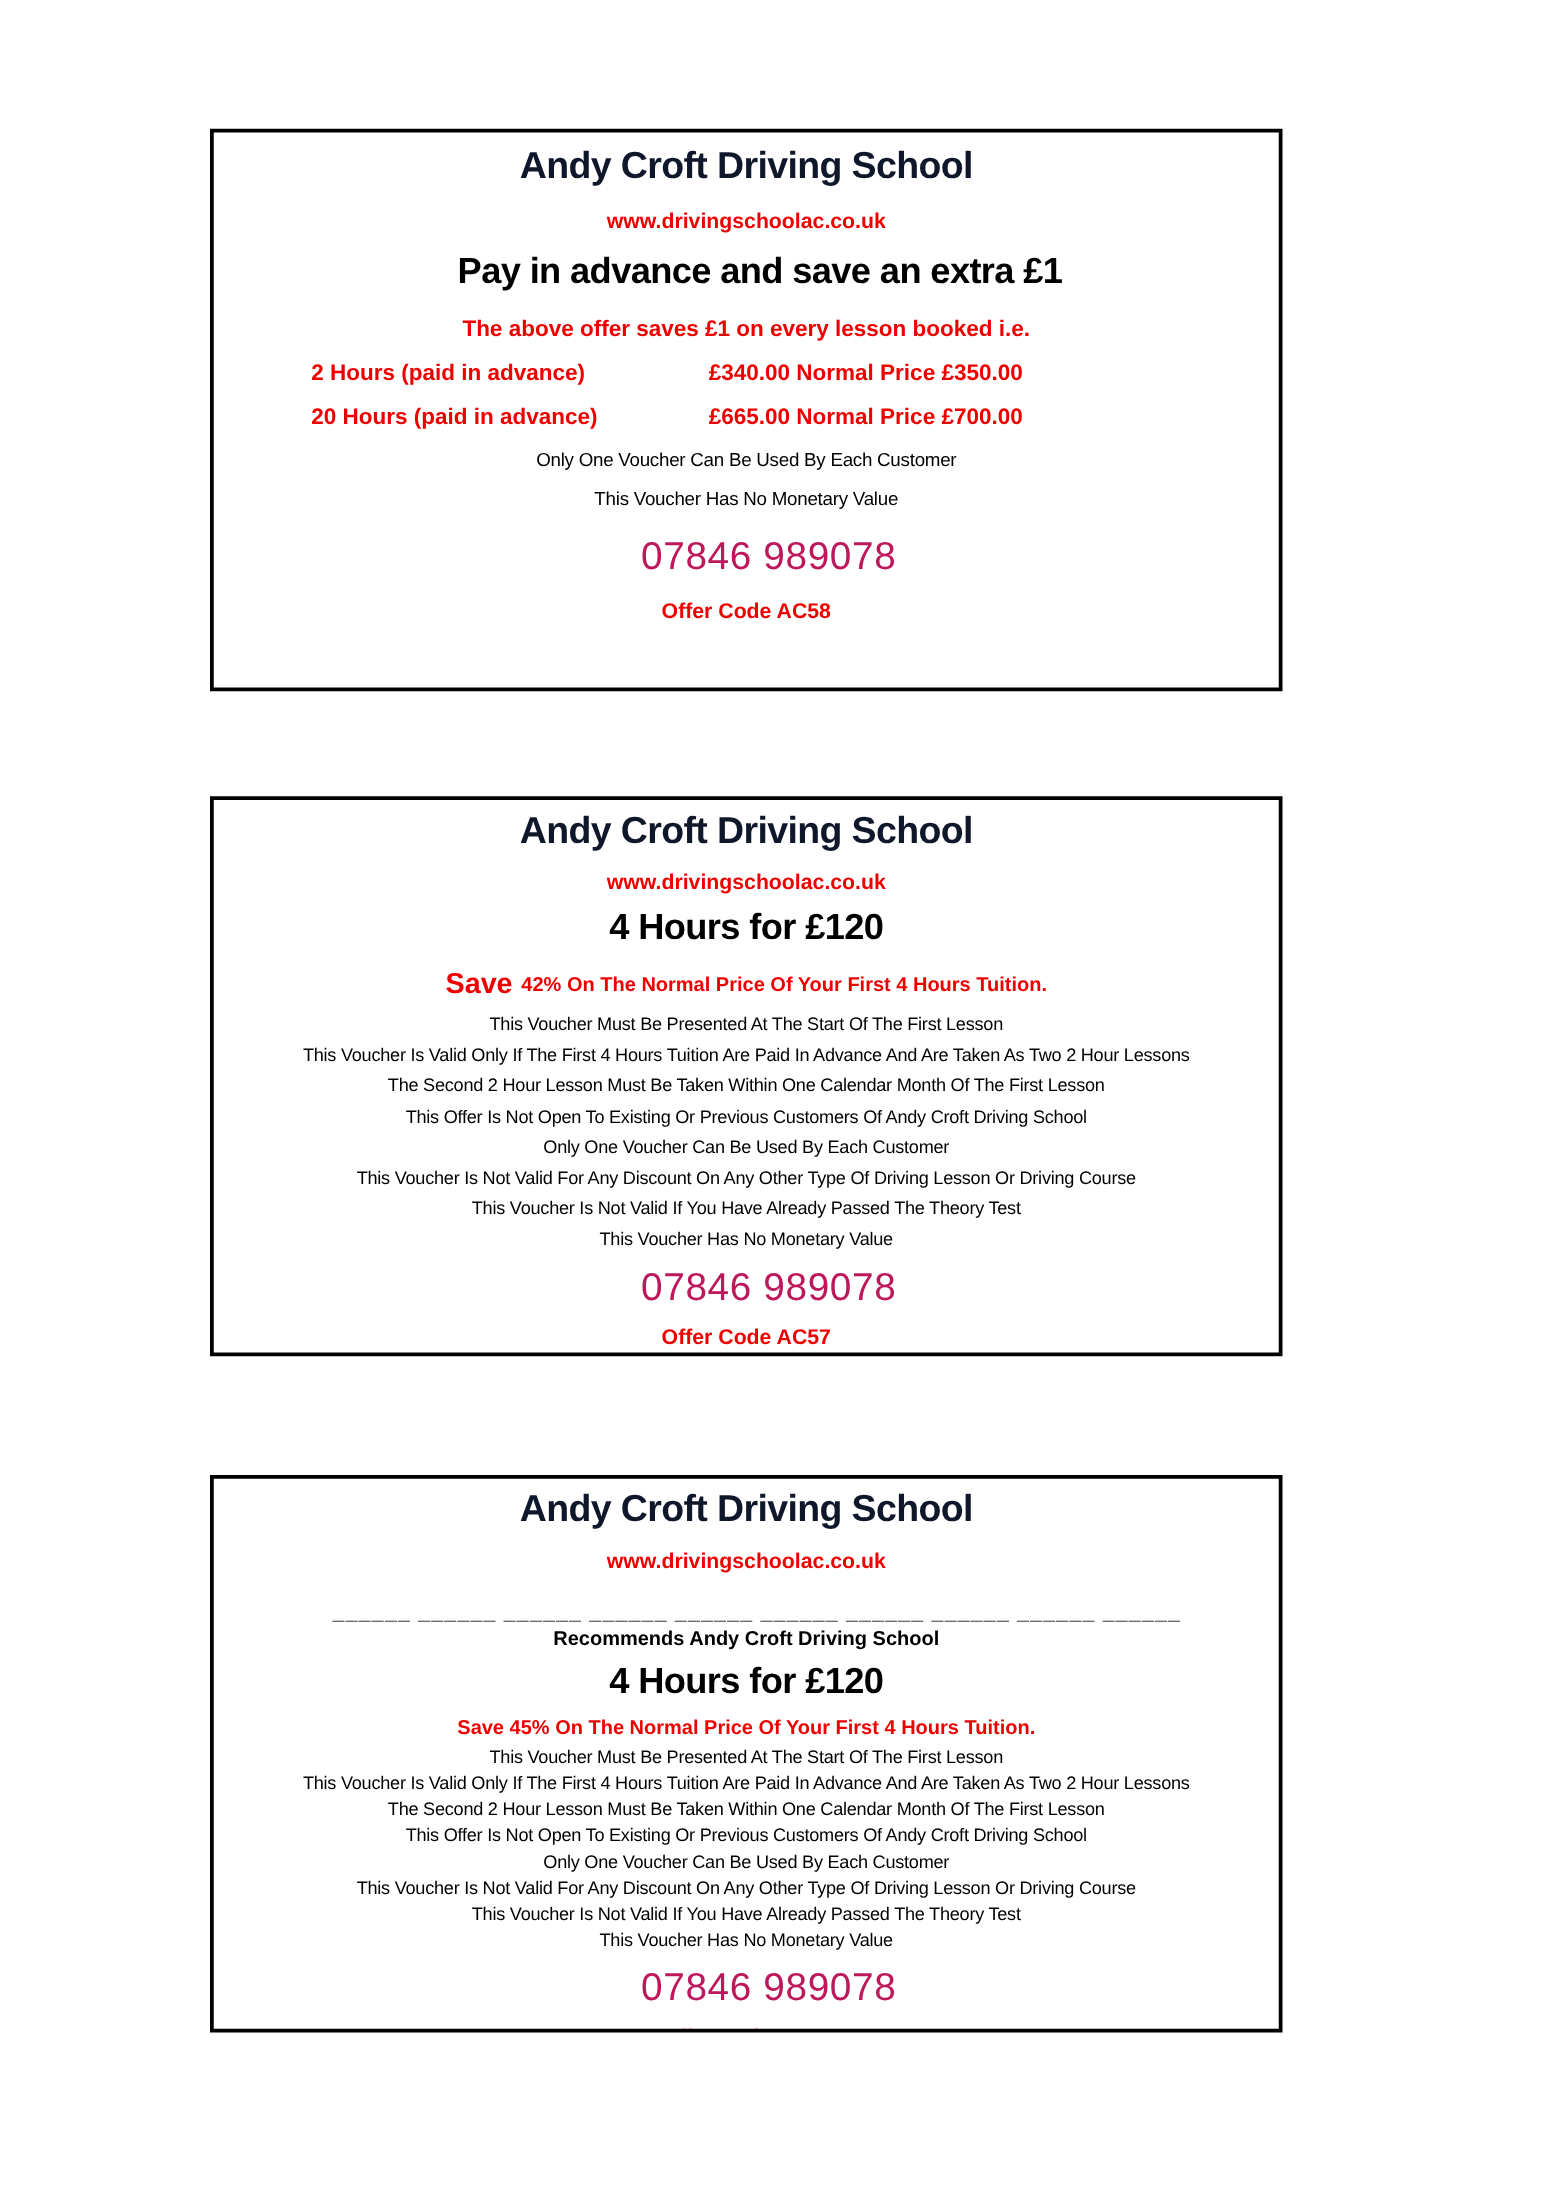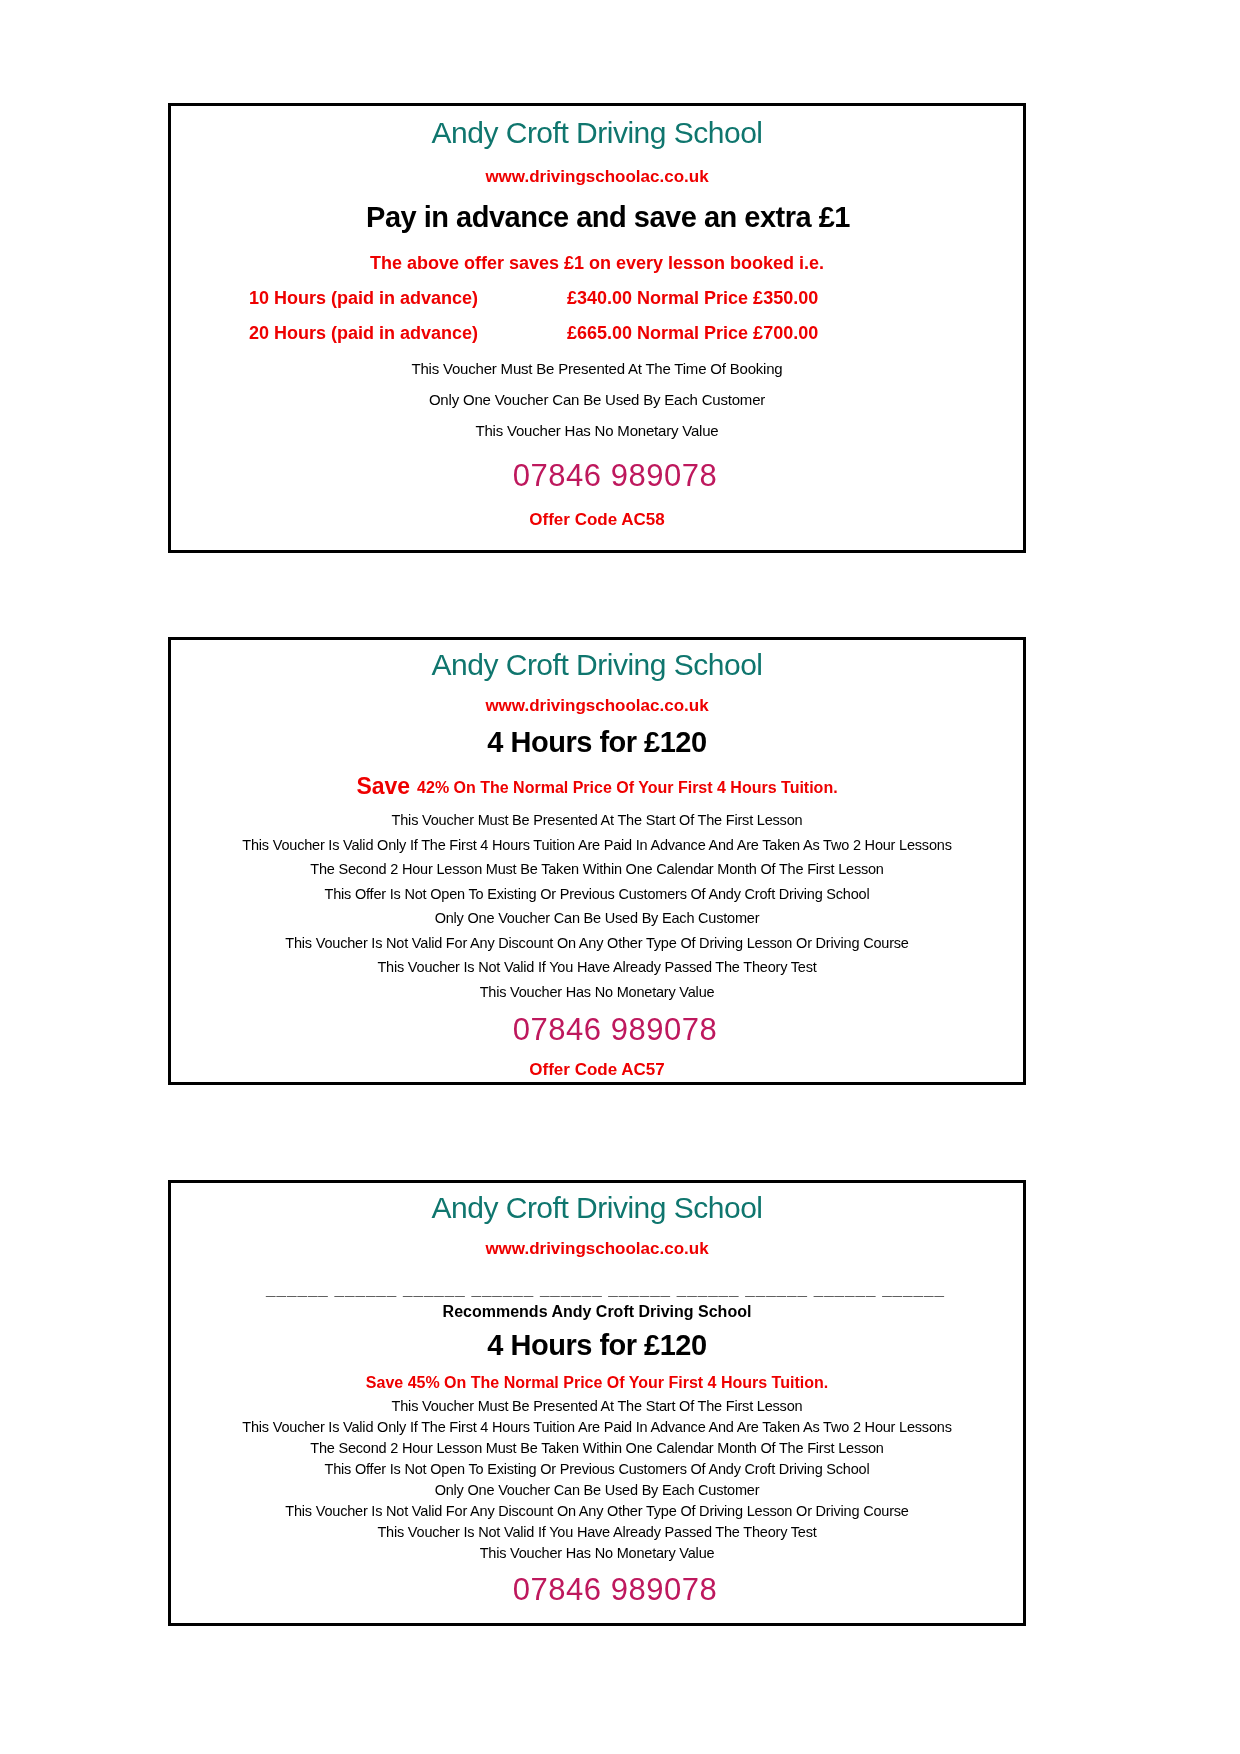--- a/index.html
+++ b/index.html
@@ -8,21 +8,21 @@
     font-family:"Liberation Sans", sans-serif;color:#000;
   }
   .voucher{
     position:absolute;left:168px;width:858px;box-sizing:border-box;
     border:3px solid #000;background:#fff;text-align:center;overflow:hidden;
   }
   #voucher-1{top:103px;height:450px;}
   #voucher-2{top:637px;height:448px;}
   #voucher-3{top:1180px;height:446px;}
 
-  .v-title{color:#0f766e;font-weight:normal;font-size:30px;letter-spacing:-0.5px;}
+  .v-title{color:#0f172a;font-weight:bold;font-size:30px;letter-spacing:-0.5px;}
   .v-site{color:#ee0000;font-weight:bold;font-size:17px;}
   .v-big{color:#000;font-weight:bold;font-size:29px;letter-spacing:-0.5px;}
   .v-redline{color:#ee0000;font-weight:bold;font-size:18px;}
   .v-term{color:#000;font-size:15px;letter-spacing:-0.2px;}
   .v-phone{color:#be185d;font-weight:normal;font-size:31px;letter-spacing:0.5px;margin-left:36px;}
   .v-code{color:#ee0000;font-weight:bold;font-size:17px;}
 
   
   #voucher-1 .v-title{margin-top:10px;}
   #voucher-1 .v-site{margin-top:17px;}
@@ -67,29 +67,28 @@
 </style>
 </head>
 <body>
 
 <div class="voucher" id="voucher-1">
   <div class="v-title">Andy Croft Driving School</div>
   <div class="v-site">www.drivingschoolac.co.uk</div>
   <div class="v-big">Pay in advance and save an extra £1</div>
   <div class="v-redline">The above offer saves £1 on every lesson booked i.e.</div>
   <div class="price-row">
-    <span class="price-label">10 Hours (paid in advance)</span>
+    <span class="price-label">2 Hours (paid in advance)</span>
     <span class="price-value">£340.00 Normal Price £350.00</span>
   </div>
   <div class="price-row">
     <span class="price-label">20 Hours (paid in advance)</span>
     <span class="price-value">£665.00 Normal Price £700.00</span>
   </div>
   <div class="v-terms">
-    <div class="v-term">This Voucher Must Be Presented At The Time Of Booking</div>
     <div class="v-term">Only One Voucher Can Be Used By Each Customer</div>
     <div class="v-term">This Voucher Has No Monetary Value</div>
   </div>
   <div class="v-phone">07846 989078</div>
   <div class="v-code">Offer Code AC58</div>
 </div>
 
 <div class="voucher" id="voucher-2">
   <div class="v-title">Andy Croft Driving School</div>
   <div class="v-site">www.drivingschoolac.co.uk</div>

